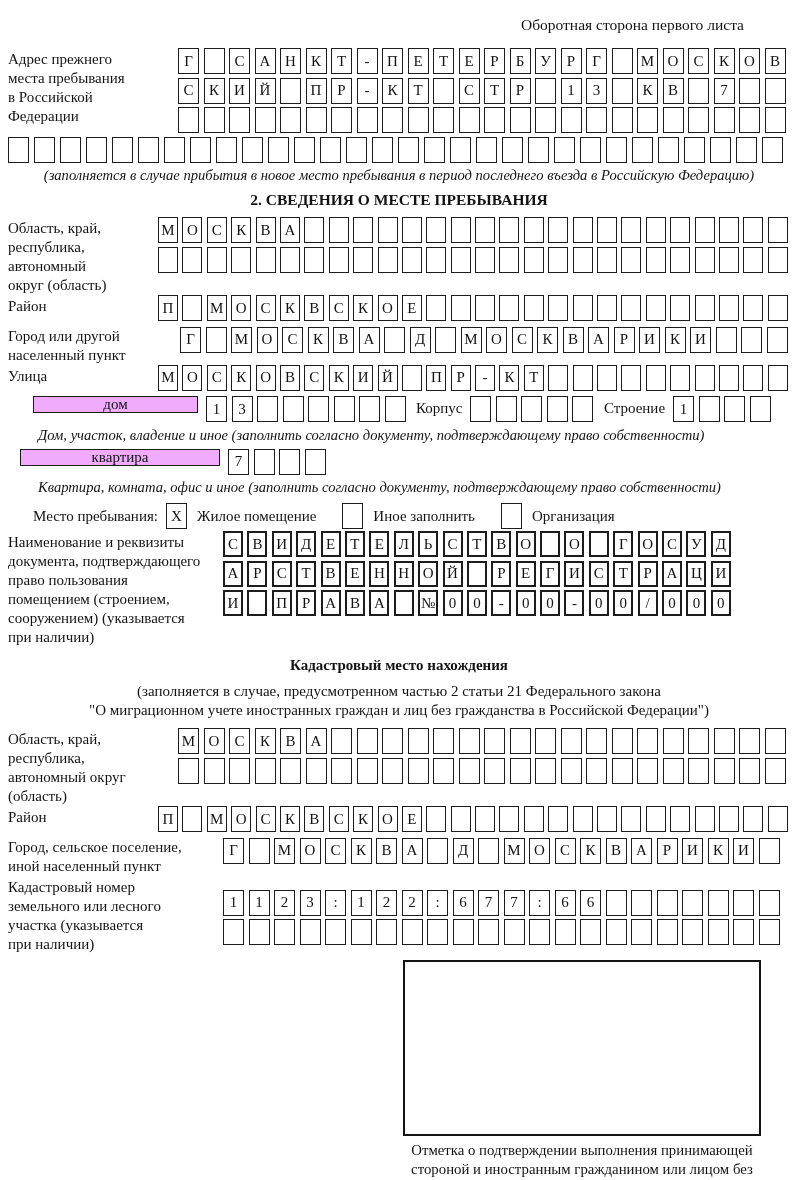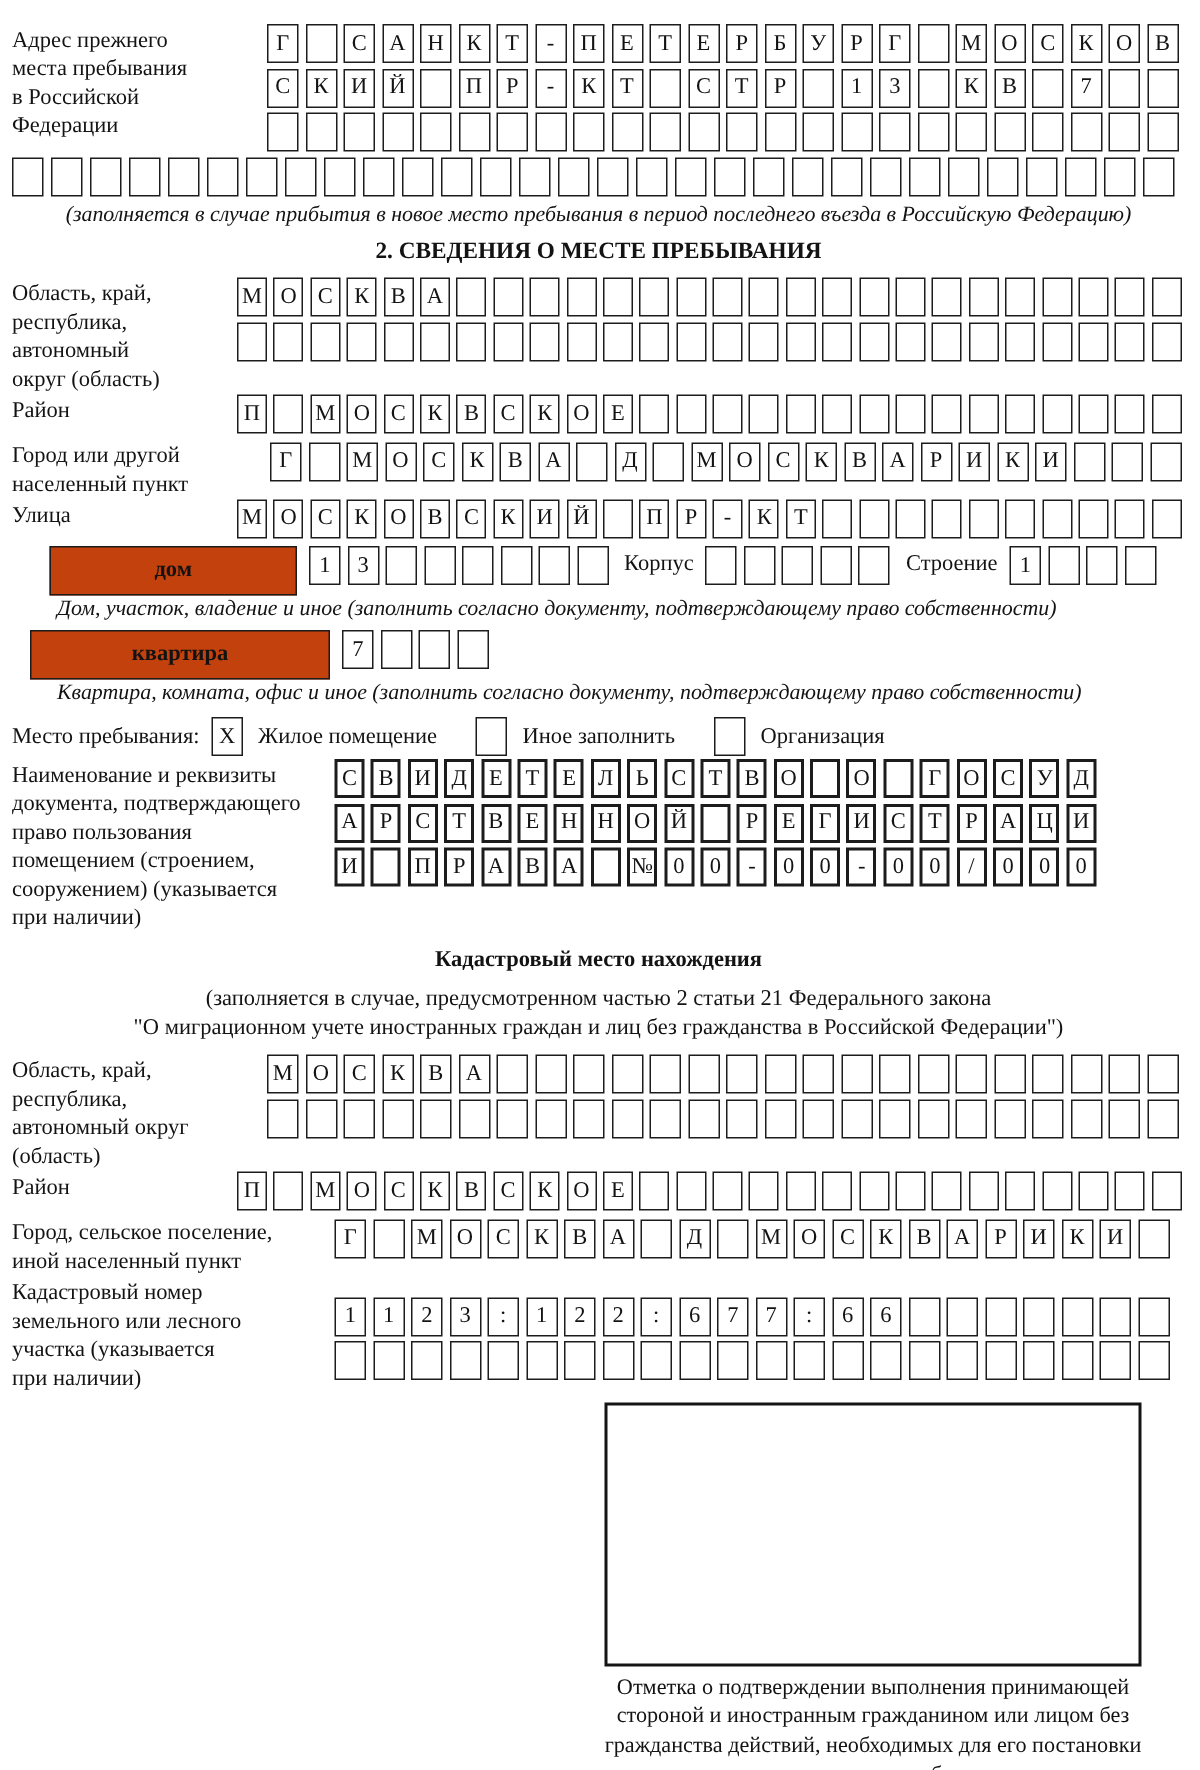--- a/index.html
+++ b/index.html
@@ -30,30 +30,30 @@
   }
   .cells.n26 .cell, .cells.n21 .cell { width: 20px; margin-right: 4.4px; }
   .cells.n21 .cell { border-width: 2.1px; }
   .cells.n30 .cell { margin-right: 5px; }
 
   .note { font-size: 14.6px; line-height: 19px; font-style: italic; }
   .center { text-align: center; }
   .sec-title { text-align: center; font-weight: bold; font-size: 15.5px; margin: 6px 0 8px 0; }
 
   .widebox {
-    border: 1.8px solid #1c1c1c; height: 33px; background:#c2410c;
+    border: 1.8px solid #1c1c1c; height: 17px; background:#f0abfc;
     display: flex; align-items: center; justify-content: center;
-    flex: 0 0 auto; margin-right: 8px; font-weight: bold;
+    flex: 0 0 auto; margin-right: 8px;
   }
   .housebox { width: 165px; margin-left: 25px; }
   .flatbox { width: 200px; margin-left: 12px; text-align: right; }
   .inl { padding: 4px 8px 0 6px; white-space: nowrap; }
 
   .stayrow { margin: 6px 0 2px 0; align-items: center; }
-  .stayrow .cap { margin-right: 8px; }
+  .stayrow .cap { margin-right: 8px; margin-left: 25px; }
   .cb {
     flex: 0 0 auto; width: 21px; height: 26px; border: 1.7px solid #1c1c1c;
     display: flex; align-items: center; justify-content: center; font-size: 15px;
   }
   .optlbl { padding: 0 26px 0 10px; white-space: nowrap; }
 
   .mt2 { margin-top: 2px; }
   .mb2 { margin-bottom: 2px; } .mb4 { margin-bottom: 4px; }
   .indent { padding-left: 30px; }
 
@@ -64,20 +64,21 @@
 
   .stamp-wrap { margin-left: 385px; width: 378px; text-align: center; margin-top: 6px; }
   .stamp-box { width: 358px; height: 176px; border: 2px solid #141414; margin: 0 auto; background: #fff; }
   .stamp-caption { margin-top: 5px; font-size: 14.8px; line-height: 19.5px; white-space: pre-line; }
 </style>
 </head>
 <body>
 
 <div class="page">
 
+  <div class="hdr">Оборотная сторона первого листа</div>
 
   <div class="row">
     <div class="lbl lw170">Адрес прежнего
 места пребывания
 в Российской
 Федерации</div>
     <div class="cellcol">
       <div class="cells n24">
           <span class="cell">Г</span>
           <span class="cell"></span>

